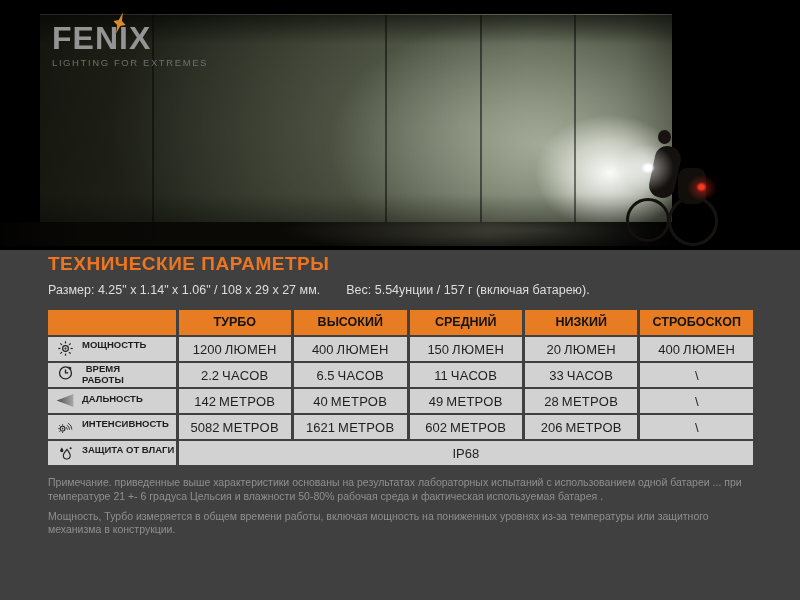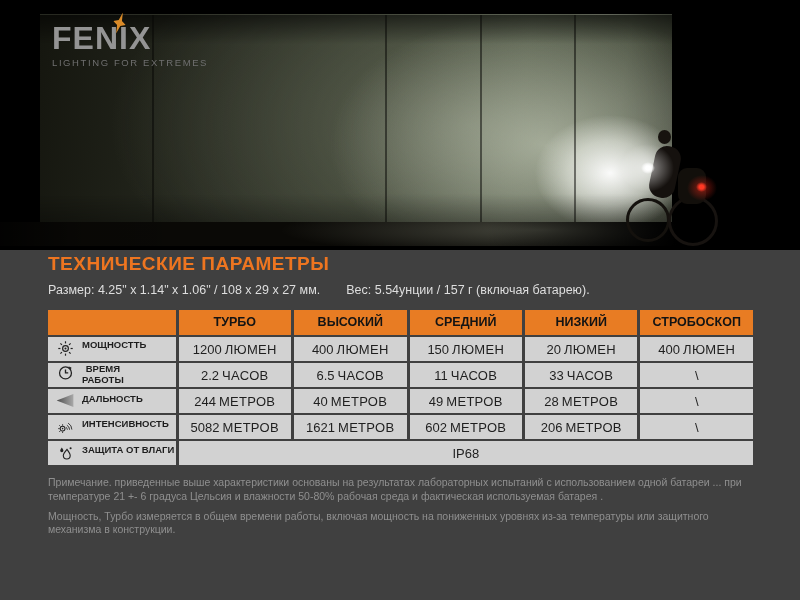--- a/index.html
+++ b/index.html
@@ -174,21 +174,21 @@
                         <stop offset="0" stop-color="#4d4d4d"></stop>
                         <stop offset="1" stop-color="#a8a8a8"></stop>
                       </linearGradient>
                     </defs>
                     <polygon points="0,7 18,0 18,14" fill="url(#gtri)"></polygon>
                   </svg>
                 </span>
                 <span class="lbl-text">ДАЛЬНОСТЬ</span>
               </span>
             </td>
-            <td><span class="num">244</span><span class="unit">МЕТРОВ</span></td>
+            <td><span class="num">142</span><span class="unit">МЕТРОВ</span></td>
             <td><span class="num">40</span><span class="unit">МЕТРОВ</span></td>
             <td><span class="num">49</span><span class="unit">МЕТРОВ</span></td>
             <td><span class="num">28</span><span class="unit">МЕТРОВ</span></td>
             <td><span class="num">\</span></td>
           </tr>
           <tr>
             <td class="lbl">
               <span class="lbl-inner">
                 <span class="lbl-icon">
                   <svg viewBox="0 0 22 20" width="18" height="16" fill="none" stroke="#222">

